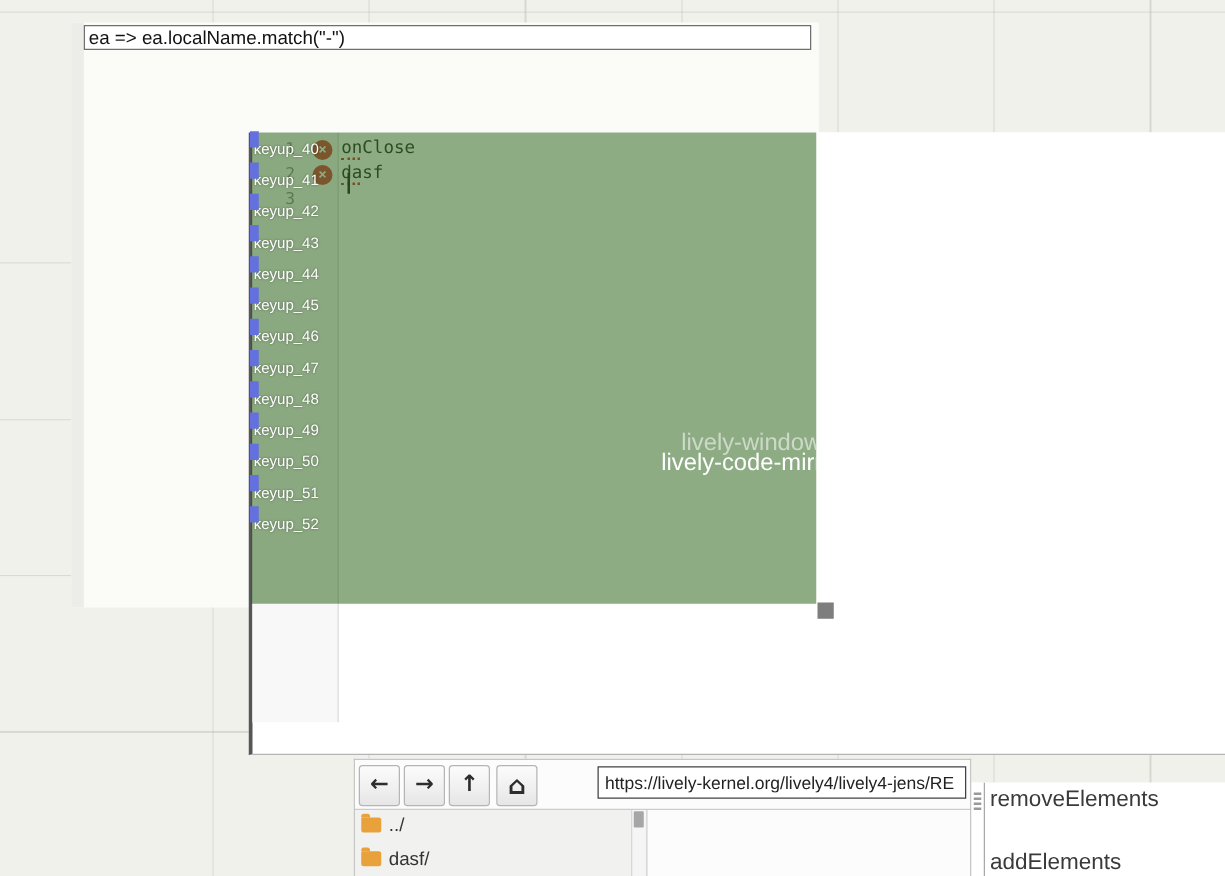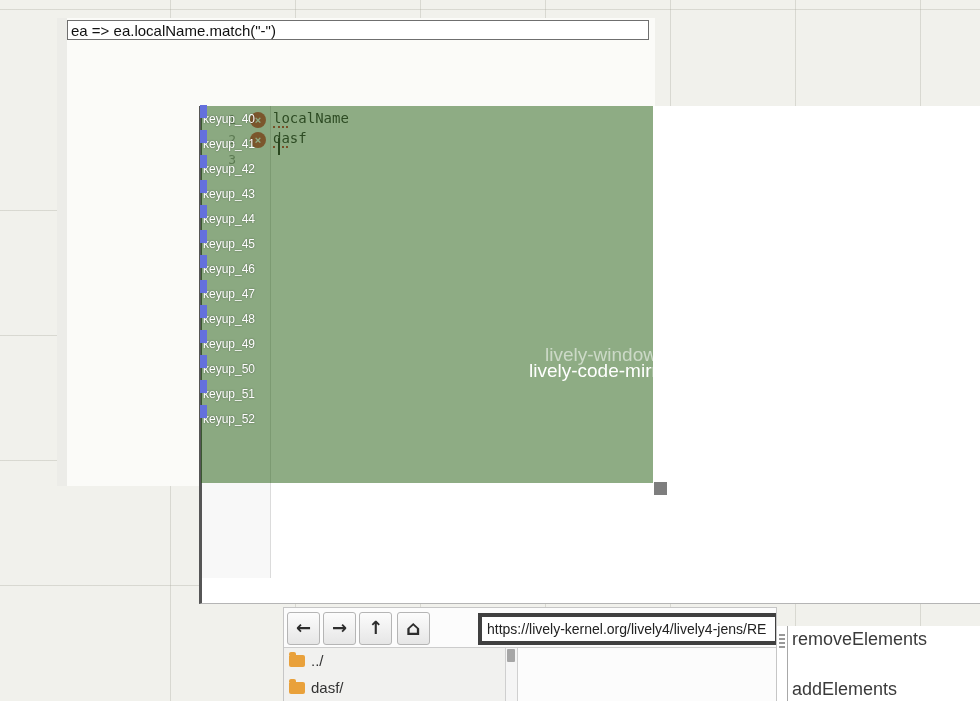--- a/index.html
+++ b/index.html
@@ -46,21 +46,21 @@
   .evt .txt{padding-left:3px;}
   
   #resize-handle{position:absolute;left:654px;top:482px;width:13px;height:13px;background:#7e7e7e;z-index:5;cursor:nwse-resize;}
   
   #browser-window{position:absolute;left:283px;top:607px;width:492px;height:94px;background:#fcfcfc;
     border:1px solid #c6c6c6;border-bottom:none;z-index:1;overflow:hidden;}
   .navbtn{position:absolute;top:4px;width:31px;height:31px;border:1px solid #b5b5b5;border-radius:3px;
     background:linear-gradient(#fcfcfc,#e6e6e6);color:#2d2d2d;font-weight:bold;font-size:18px;
     text-align:center;line-height:30px;cursor:pointer;font-family:"DejaVu Sans",sans-serif;}
   #nav-back{left:3px;} #nav-forward{left:39px;} #nav-up{left:75px;} #nav-home{left:113px;font-size:20px;}
-  #url-input{position:absolute;left:194px;top:5px;width:283px;height:24px;border:4px solid #404040;background:#fff;
+  #url-input{position:absolute;left:194px;top:5px;width:283px;height:24px;border:1px solid #404040;background:#fff;
     font-family:"Liberation Sans",sans-serif;font-size:14px;color:#222;padding:0 5px;outline:none;white-space:nowrap;overflow:hidden;}
   #nav-divider{position:absolute;left:0;top:39px;width:100%;border-top:1px solid #ccc;}
   #file-pane{position:absolute;left:0;top:40px;width:221px;height:54px;background:#f1f1ef;border-right:1px solid #cfcfcf;}
   .file-row{position:absolute;left:5px;height:20px;font-size:15px;color:#333;cursor:pointer;white-space:nowrap;}
   .folder-icon{display:inline-block;position:relative;width:16px;height:12px;background:#e9a13b;border-radius:1px 2px 2px 2px;
     vertical-align:-1px;margin-right:6px;}
   .folder-icon::before{content:"";position:absolute;left:0;top:-3px;width:7px;height:3px;background:#e9a13b;border-radius:2px 2px 0 0;}
   #file-scrollbar{position:absolute;left:222px;top:40px;width:11px;height:54px;background:#f5f5f5;border-right:1px solid #d0d0d0;}
   #file-scroll-thumb{position:absolute;left:1px;top:1px;width:8px;height:13px;background:#a6a6a6;border-radius:1px;}
   #logo-pane{position:absolute;left:234px;top:40px;width:254px;height:54px;background:#fff;border-right:1px solid #e0e0e0;}
@@ -126,21 +126,21 @@
 
   <div id="workspace-window">
     <div id="editor-body">
       <div id="editor-gutter">
         <div class="line-no" style="top:6px">1</div>
         <div class="line-no" style="top:26px">2</div>
         <div class="line-no" style="top:46px">3</div>
         <div class="lint-icon" style="top:6px">×</div>
         <div class="lint-icon" style="top:26px">×</div>
       </div>
-      <div class="code-line" style="top:4px">localName</div>
+      <div class="code-line" style="top:4px">onClose</div>
       <div class="code-line" style="top:24px">dasf</div>
       <div class="squiggle" style="top:17px"></div>
       <div class="squiggle" style="top:37px"></div>
       <div id="text-cursor"></div>
     </div>
   </div>
 
   <div id="highlight-overlay" style="background: rgba(30, 90, 10, 0.5);">
     <div id="tag-label-back">lively-window</div>
     <div id="tag-label-front">lively-code-mirror</div>

